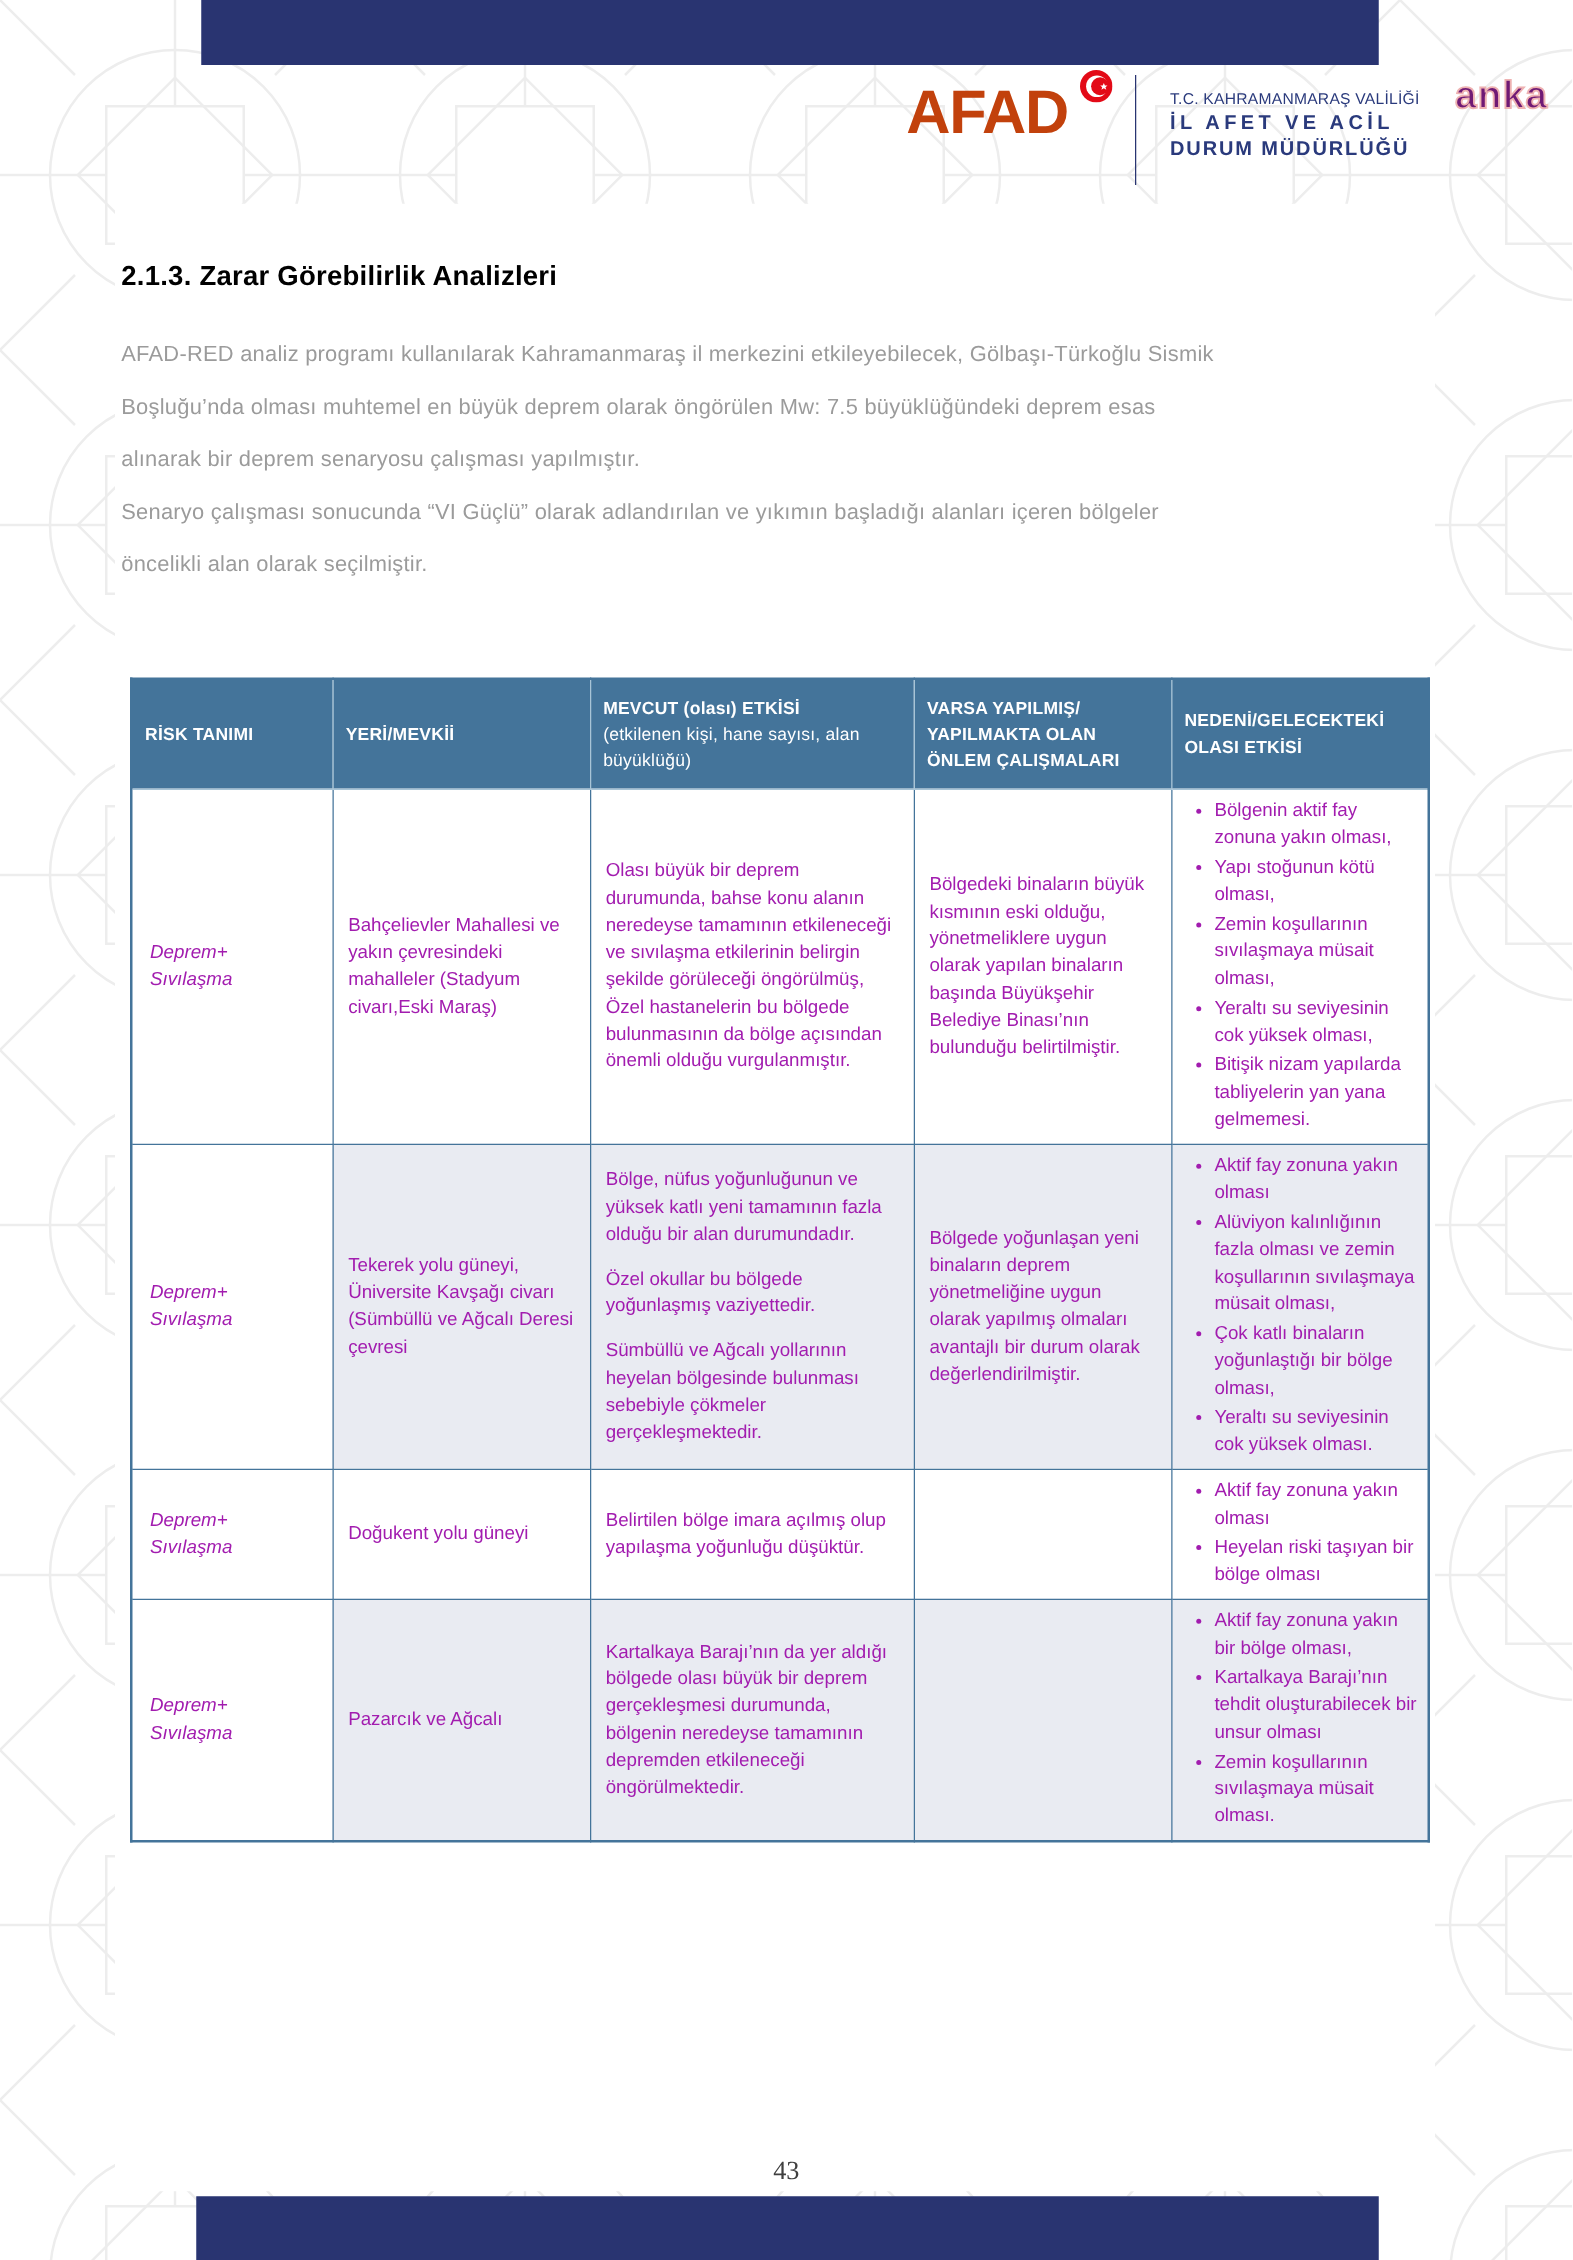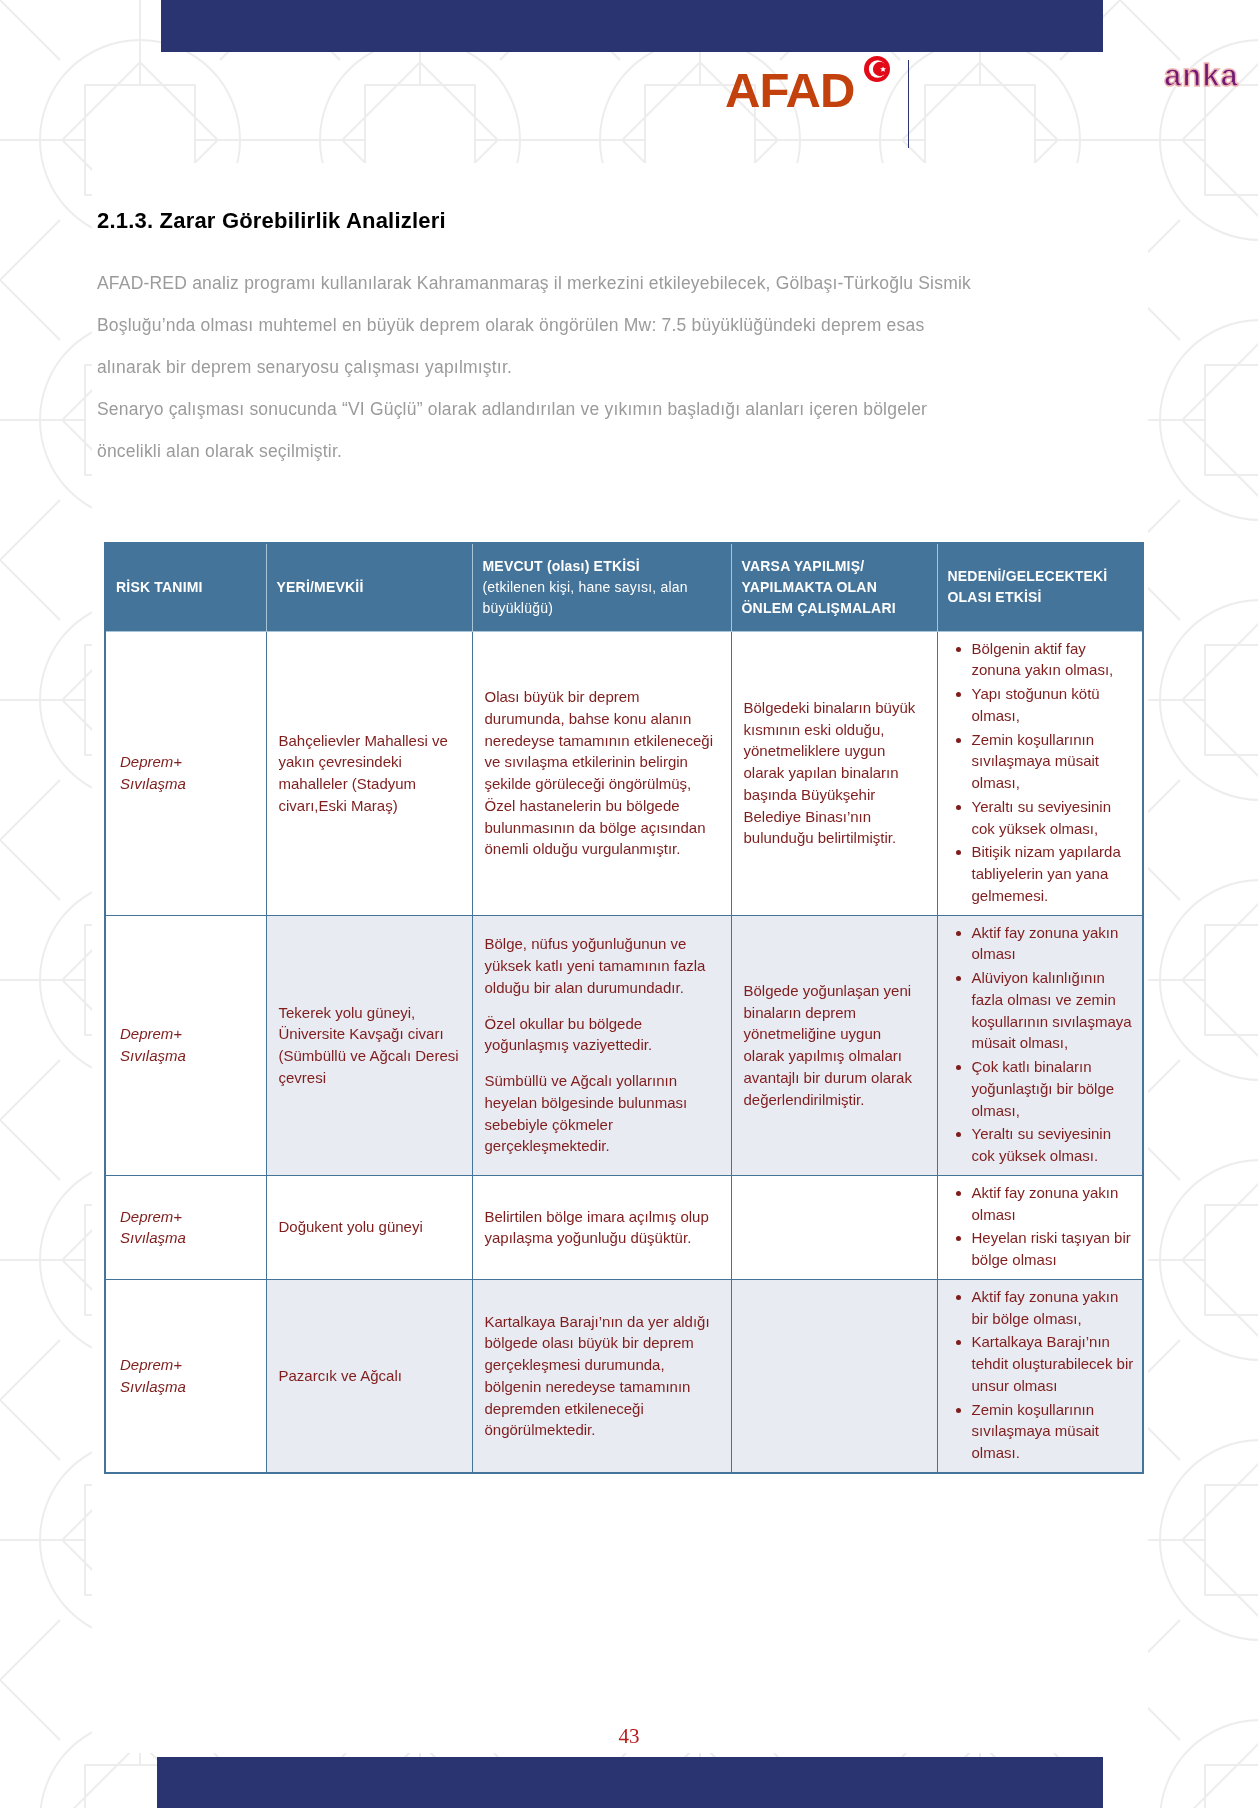--- a/index.html
+++ b/index.html
@@ -41,33 +41,33 @@
   table{border:2px solid #44749a;}
   th{
     background:#44749a;color:#ffffff;text-align:left;vertical-align:middle;
     font-size:14px;line-height:1.5;padding:8px 10px;border:1px solid #a8c4d6;
     border-top:none;font-weight:bold;letter-spacing:.2px;
   }
   th .sub{font-weight:normal;display:block;}
   tr.hdr{height:88px;}
   tr.r0{height:272px;} tr.r1{height:255px;} tr.r2{height:96px;} tr.r3{height:190px;}
   td{
-    color:#7f1d1d;font-size:15px;line-height:1.45;vertical-align:middle;
+    color:#a21caf;font-size:15px;line-height:1.45;vertical-align:middle;
     padding:8px 12px;background:#ffffff;
   }
   td.shade{background:#e9ebf2;}
   td.c1{padding-left:14px;padding-right:26px;font-style:italic;}
   td.c5{vertical-align:top;padding:6px 8px 6px 6px;}
   td p{margin:0 0 14px 0;}
   td p:last-child{margin-bottom:0;}
   td ul{margin:0;padding:0 0 0 28px;list-style:disc;}
   td li{margin:0 0 2px 0;}
 
   .pagenum{left:0;top:1724px;width:1258px;text-align:center;
-           font-family:"Liberation Serif", serif;font-size:21px;color:#b91c1c;}
+           font-family:"Liberation Serif", serif;font-size:21px;color:#404040;}
 </style>
 </head>
 <body>
 
 <div class="page">
 
   <svg class="bg-svg" width="1258" height="1808" aria-hidden="true">
     <defs>
       <pattern id="girih" width="280" height="280" patternUnits="userSpaceOnUse">
         <g fill="none" stroke="#ededed" stroke-width="2">
@@ -89,20 +89,25 @@
   <div class="layer afad-logo">
     <span>AFAD</span>
   </div>
   <svg class="layer crescent" viewBox="0 0 24 24" aria-hidden="true">
     <circle cx="12" cy="12" r="12" fill="#e30a17"></circle>
     <circle cx="12.5" cy="12" r="8" fill="#ffffff"></circle>
     <circle cx="14.8" cy="12" r="6.6" fill="#e30a17"></circle>
     <polygon fill="#ffffff" points="17.6,9.6 18.4,11.4 20.3,11.4 18.8,12.7 19.4,14.6 17.6,13.5 15.8,14.6 16.4,12.7 14.9,11.4 16.8,11.4"></polygon>
   </svg>
   <div class="layer hdr-divider"></div>
+  <div class="layer org-block">
+    <p class="org-line1">T.C. KAHRAMANMARAŞ VALİLİĞİ</p>
+    <p class="org-line2">İL AFET VE ACİL</p>
+    <p class="org-line3">DURUM MÜDÜRLÜĞÜ</p>
+  </div>
   <div class="layer anka">anka</div>
 
   <h2 class="layer sec-title" style="margin:0;">2.1.3. Zarar Görebilirlik Analizleri</h2>
   <p class="layer para para1">AFAD-RED analiz programı kullanılarak Kahramanmaraş il merkezini etkileyebilecek, Gölbaşı-Türkoğlu Sismik Boşluğu’nda olması muhtemel en büyük deprem olarak öngörülen Mw: 7.5 büyüklüğündeki deprem esas alınarak bir deprem senaryosu çalışması yapılmıştır.</p>
   <p class="layer para para2">Senaryo çalışması sonucunda “VI Güçlü” olarak adlandırılan ve yıkımın başladığı alanları içeren bölgeler öncelikli alan olarak seçilmiştir.</p>
 
   <div class="layer risk-table">
     <table>
       <colgroup>
         <col style="width:161px">

